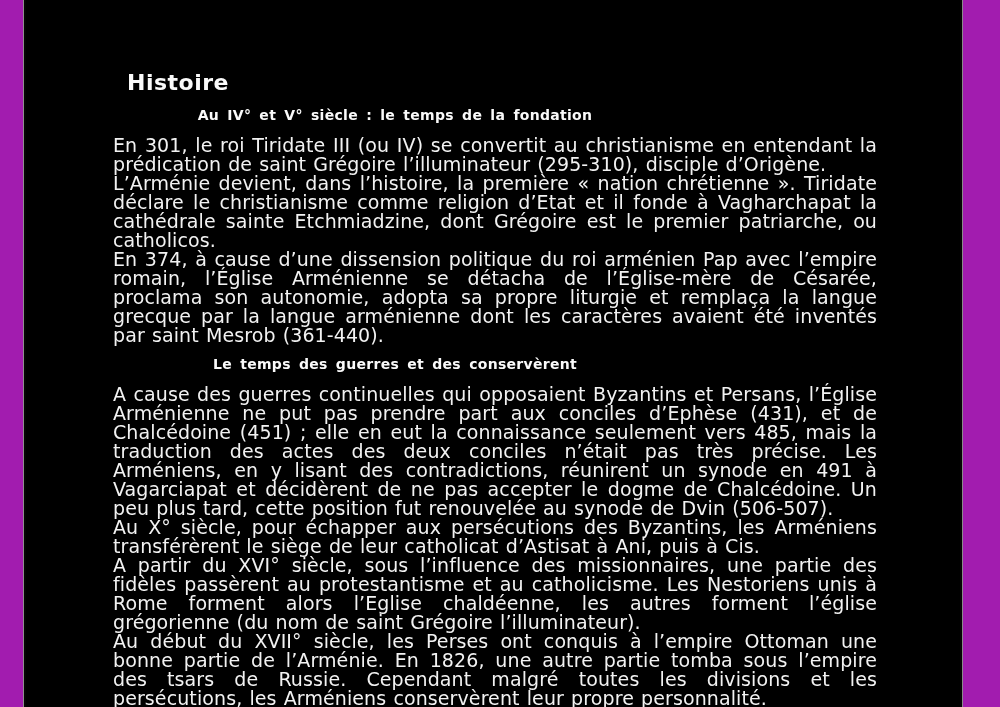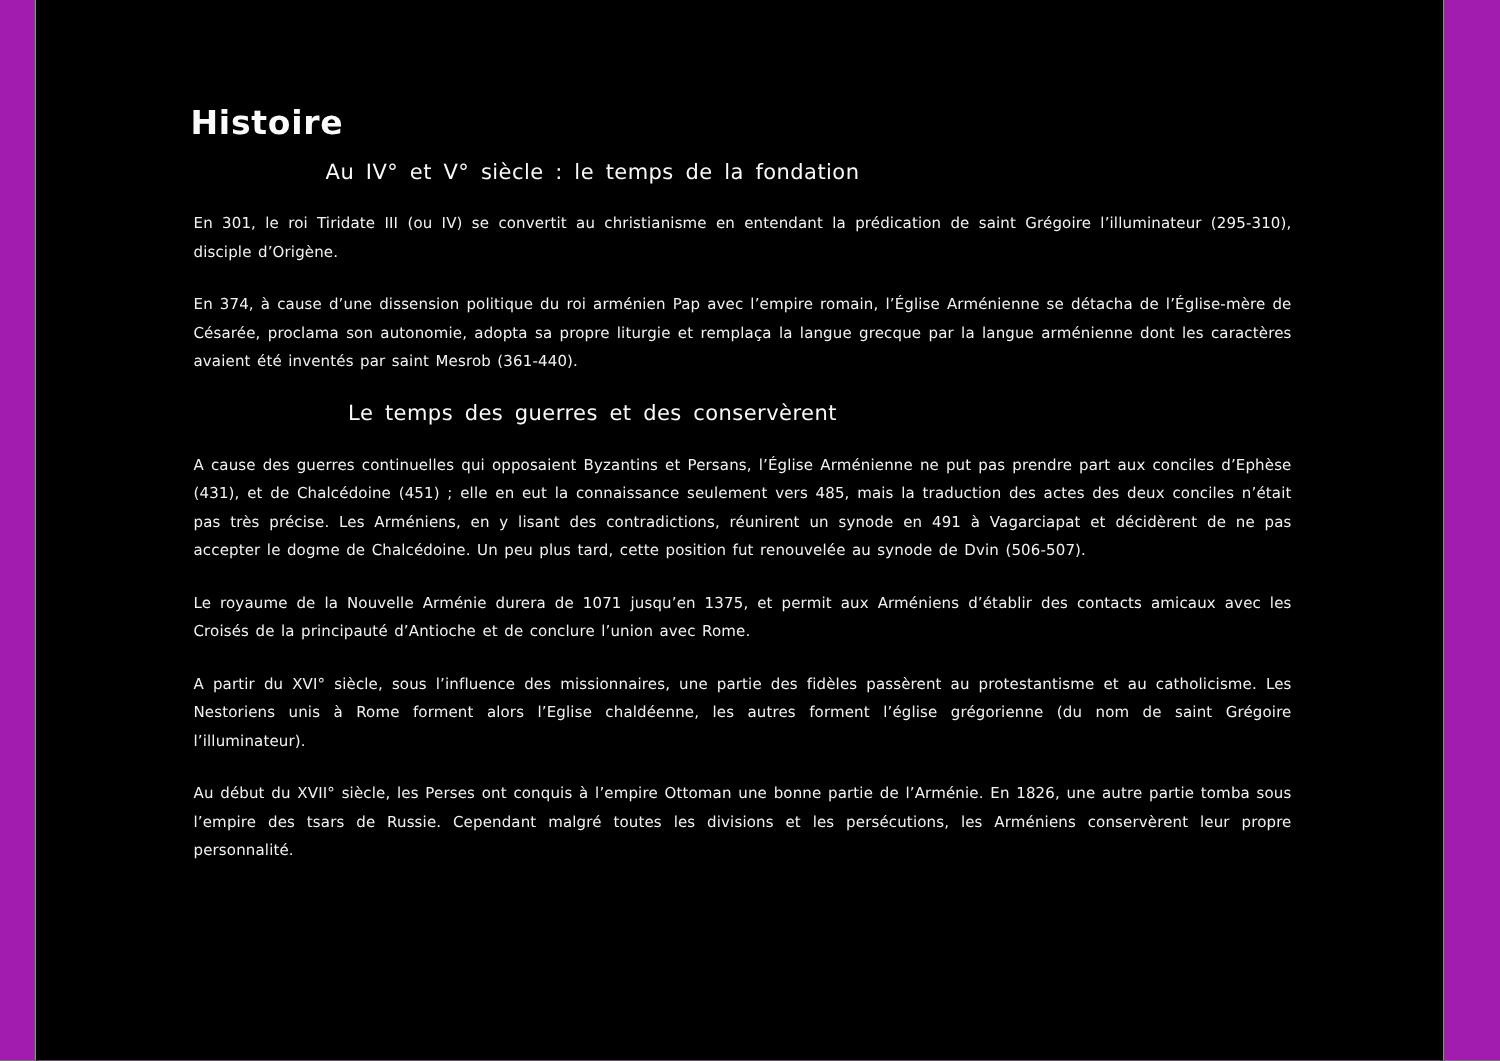--- a/index.html
+++ b/index.html
@@ -38,52 +38,53 @@
     font-size: 22px;
     line-height: 26px;
     font-weight: bold;
     letter-spacing: 0.5px;
     color: #fafafa;
   }
   .section-heading {
     margin: 10px 200px 12px 0;
     font-size: 14px;
     line-height: 18px;
-    font-weight: normal;
+    font-weight: bold;
     text-align: center;
     word-spacing: 3px;
     letter-spacing: 0.3px;
     color: #fafafa;
   }
   .section p {
-    margin: 16px;
-    font-size: 10px;
+    margin: 0;
+    font-size: 19px;
     line-height: 19px;
     text-align: justify;
     word-spacing: 1px;
     letter-spacing: 0.1px;
     color: #f2f2f2;
   }
 </style>
 </head>
 <body>
 
 <div class="scan-page">
   <div class="slide">
 
     <h1 class="title">Histoire</h1>
 
     <div class="section">
       <h2 class="section-heading">Au IV° et V° siècle : le temps de la fondation</h2>
       <p>En 301, le roi Tiridate III (ou IV) se convertit au christianisme en entendant la prédication de saint Grégoire l’illuminateur (295-310), disciple d’Origène.</p>
+      <p>L’Arménie devient, dans l’histoire, la première « nation chrétienne ». Tiridate déclare le christianisme comme religion d’Etat et il fonde à Vagharchapat la cathédrale sainte Etchmiadzine, dont Grégoire est le premier patriarche, ou catholicos.</p>
       <p>En 374, à cause d’une dissension politique du roi arménien Pap avec l’empire romain, l’Église Arménienne se détacha de l’Église-mère de Césarée, proclama son autonomie, adopta sa propre liturgie et remplaça la langue grecque par la langue arménienne dont les caractères avaient été inventés par saint Mesrob (361-440).</p>
     </div>
 
     <div class="section">
       <h2 class="section-heading">Le temps des guerres et des conservèrent</h2>
       <p>A cause des guerres continuelles qui opposaient Byzantins et Persans, l’Église Arménienne ne put pas prendre part aux conciles d’Ephèse (431), et de Chalcédoine (451) ; elle en eut la connaissance seulement vers 485, mais la traduction des actes des deux conciles n’était pas très précise. Les Arméniens, en y lisant des contradictions, réunirent un synode en 491 à Vagarciapat et décidèrent de ne pas accepter le dogme de Chalcédoine. Un peu plus tard, cette position fut renouvelée au synode de Dvin (506-507).</p>
-      <p>Le royaume de la Nouvelle Arménie durera de 1071 jusqu’en 1375, et permit aux Arméniens d’établir des contacts amicaux avec les Croisés de la principauté d’Antioche et de conclure l’union avec Rome.</p>
+      <p>Au X° siècle, pour échapper aux persécutions des Byzantins, les Arméniens transférèrent le siège de leur catholicat d’Astisat à Ani, puis à Cis.</p>
       <p>A partir du XVI° siècle, sous l’influence des missionnaires, une partie des fidèles passèrent au protestantisme et au catholicisme. Les Nestoriens unis à Rome forment alors l’Eglise chaldéenne, les autres forment l’église grégorienne (du nom de saint Grégoire l’illuminateur).</p>
       <p>Au début du XVII° siècle, les Perses ont conquis à l’empire Ottoman une bonne partie de l’Arménie. En 1826, une autre partie tomba sous l’empire des tsars de Russie. Cependant malgré toutes les divisions et les persécutions, les Arméniens conservèrent leur propre personnalité.</p>
     </div>
 
   </div>
 </div>
 
 </body></html>

